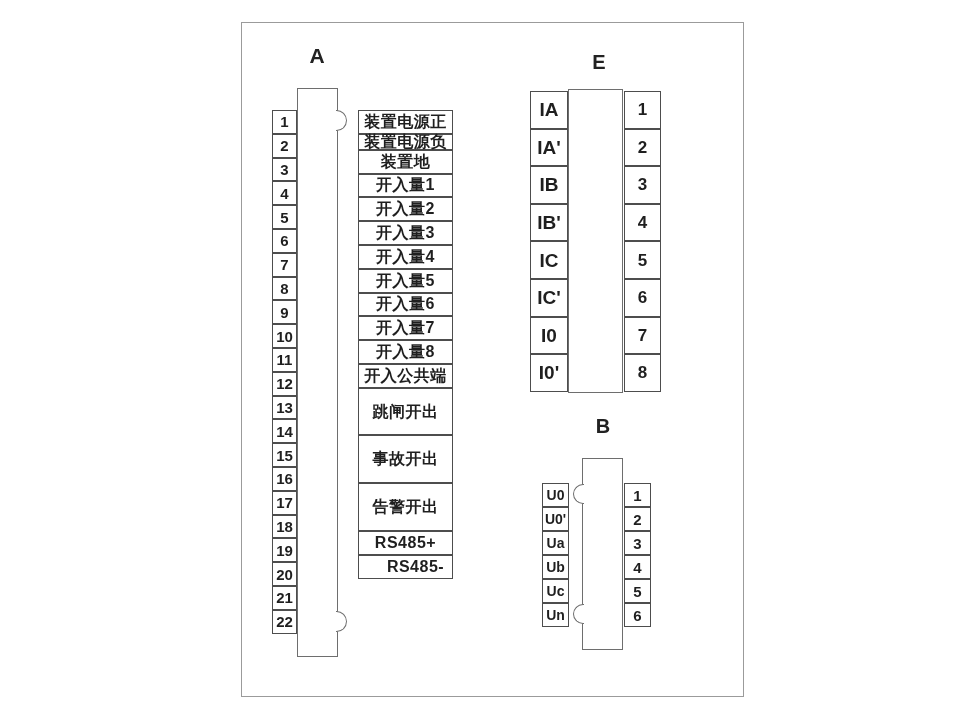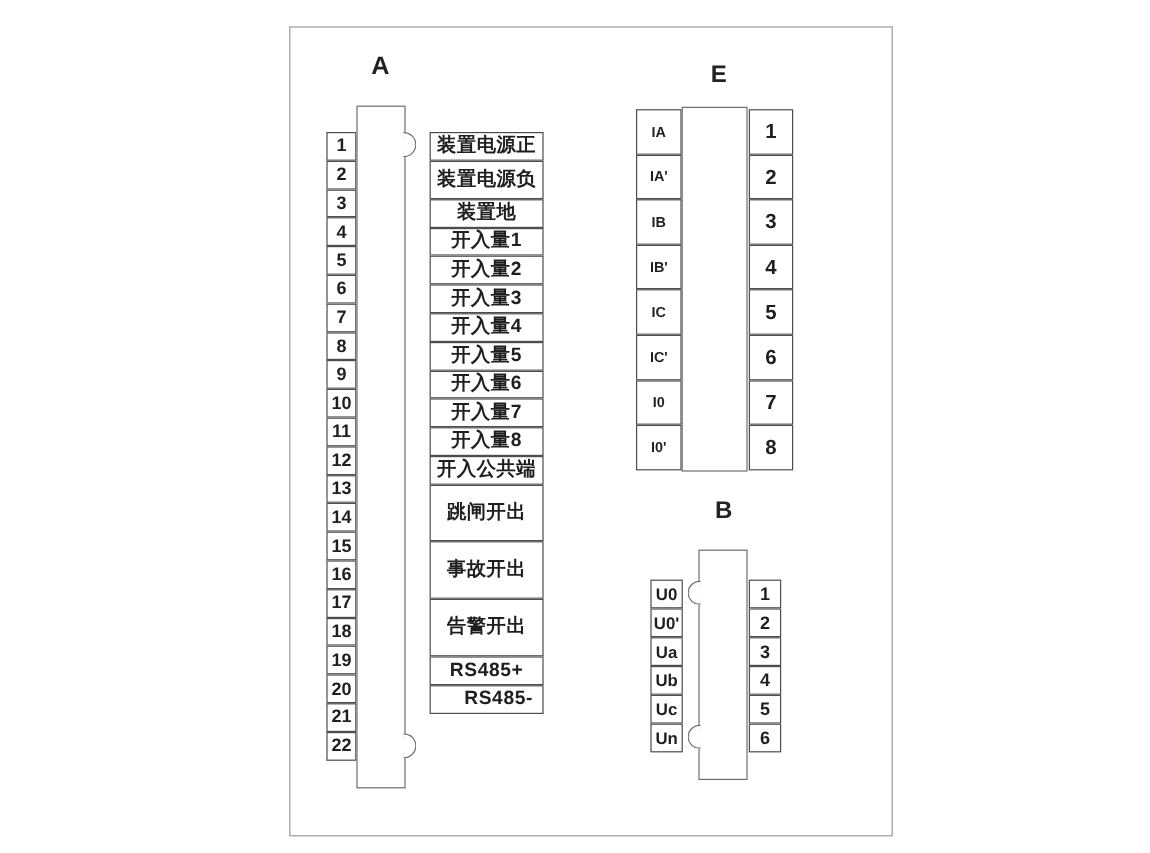--- a/index.html
+++ b/index.html
@@ -17,21 +17,21 @@
     text-align:center;
   }
   .col{position:absolute;display:flex;flex-direction:column;}
   .cell{
     box-sizing:border-box;border:1.6px solid #4d4d4d;background:#fff;
     display:flex;align-items:center;justify-content:center;
     font-weight:bold;flex:0 0 auto;line-height:1;
   }
   .a-num{width:25px;height:23.8px;font-size:15px;}
   .a-label{width:95px;height:23.8px;font-size:16px;letter-spacing:0.5px;}
-  .e-label{width:38px;height:37.6px;font-size:12px;}
+  .e-label{width:38px;height:37.6px;font-size:19px;}
   .e-num{width:37px;height:37.6px;font-size:17px;}
   .b-label{width:27px;height:24px;font-size:14px;}
   .b-num{width:27px;height:24px;font-size:15px;}
   .body-rect{
     position:absolute;box-sizing:border-box;border:1.5px solid #6e6e6e;background:#fff;
   }
   .notch{
     position:absolute;box-sizing:border-box;background:#fff;z-index:3;
   }
   .notch-right{
@@ -77,21 +77,21 @@
         <div class="cell a-num">17</div>
         <div class="cell a-num">18</div>
         <div class="cell a-num">19</div>
         <div class="cell a-num">20</div>
         <div class="cell a-num">21</div>
         <div class="cell a-num">22</div>
       </div>
 
     <div class="col" id="a-labels" style="left:358px;top:110px;">
         <div class="cell a-label" style="height: 23.8px;">装置电源正</div>
-        <div class="cell a-label" style="height: 32px;">装置电源负</div>
+        <div class="cell a-label" style="height: 16px;">装置电源负</div>
         <div class="cell a-label" style="height: 23.8px;">装置地</div>
         <div class="cell a-label" style="height: 23.8px;">开入量1</div>
         <div class="cell a-label" style="height: 23.8px;">开入量2</div>
         <div class="cell a-label" style="height: 23.8px;">开入量3</div>
         <div class="cell a-label" style="height: 23.8px;">开入量4</div>
         <div class="cell a-label" style="height: 23.8px;">开入量5</div>
         <div class="cell a-label" style="height: 23.8px;">开入量6</div>
         <div class="cell a-label" style="height: 23.8px;">开入量7</div>
         <div class="cell a-label" style="height: 23.8px;">开入量8</div>
         <div class="cell a-label" style="height: 23.8px;">开入公共端</div>

